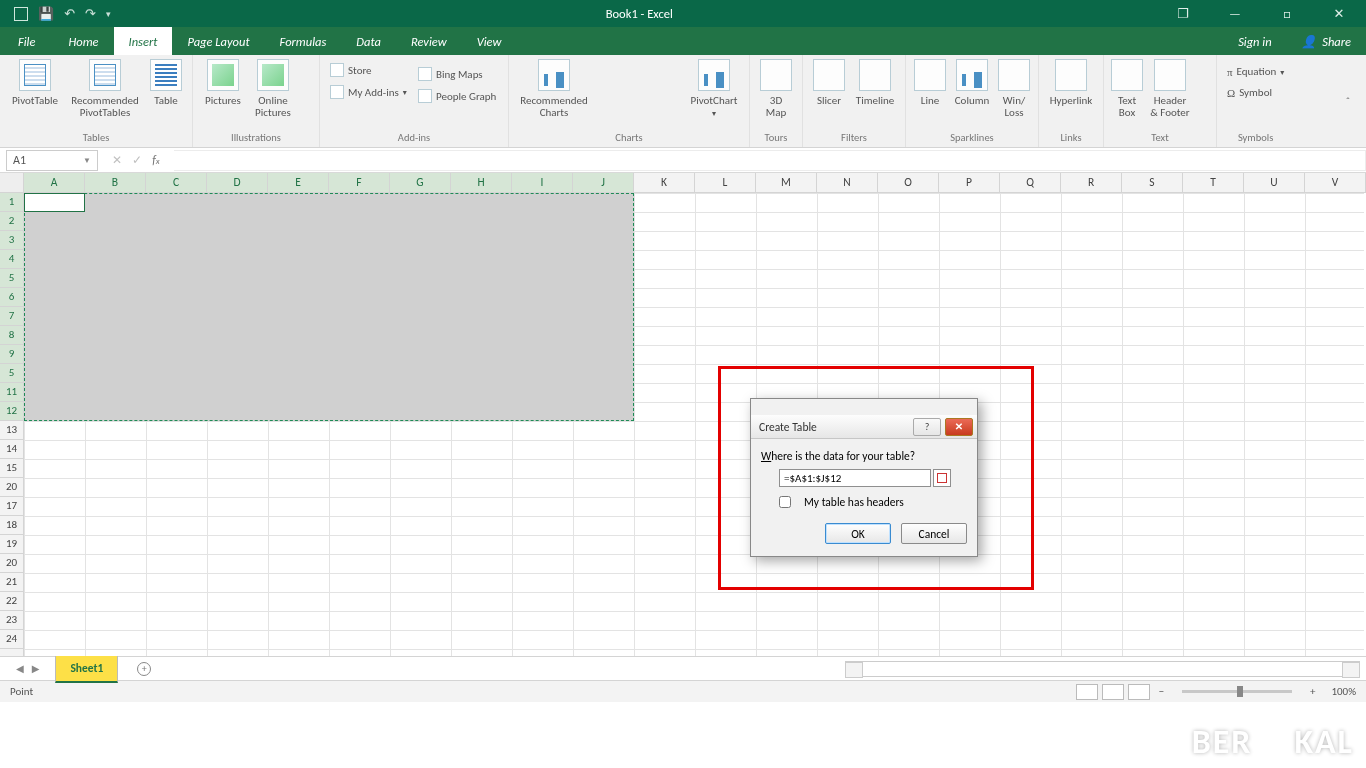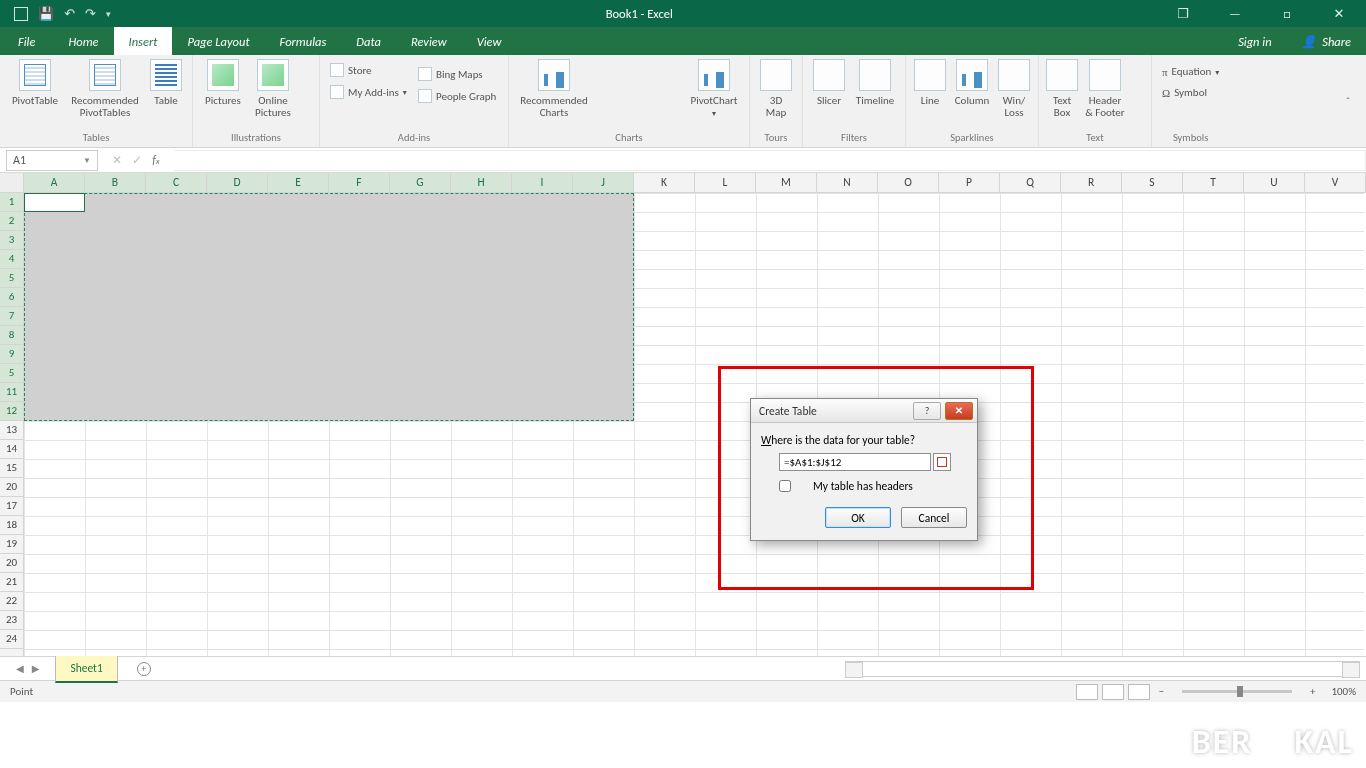--- a/index.html
+++ b/index.html
@@ -54,46 +54,46 @@
 .row-h { height: 19px; border-bottom: 1px solid #d4d4d4; text-align: center; line-height: 18px; }
 .row-h.sel { background: #d6e6d6; color: #217346; }
 .sel-range { position: absolute; left: 24px; top: 20px; width: 610px; height: 228px; background: #d0d0d0; border: 1.5px dashed #1e8b56; }
 .active-cell { position: absolute; left: 24px; top: 20px; width: 61px; height: 19px; background: #fff; border: 1.5px solid #217346; }
 .grid-lines-v div { position: absolute; top: 20px; bottom: 0; width: 1px; background: #e3e3e3; }
 .grid-lines-h div { position: absolute; left: 24px; width: 1340px; height: 1px; background: #e3e3e3; }
 
 
 .sheet-bar { height: 24px; border-top: 1px solid #d4d4d4; background: #fff; display: flex; align-items: center; font-size: 12px; }
 .sheet-nav { display: flex; gap: 8px; padding: 0 16px; color: #888; font-size: 10px; }
-.sheet-tab { padding: 6px 14px; border: 1px solid #bbb; border-bottom: 2px solid #217346; background: #fef9c3; font-weight: 400; color: #217346; font-size: 11.5px; }
+.sheet-tab { padding: 6px 14px; border: 1px solid #bbb; border-bottom: 2px solid #217346; background: #fde047; font-weight: 700; color: #217346; font-size: 11.5px; }
 .sheet-add { width: 24px; height: 24px; margin-left: 14px; display: flex; align-items: center; justify-content: center; }
 .sheet-add span { width: 14px; height: 14px; border: 1px solid #888; border-radius: 50%; font-size: 10px; line-height: 12px; text-align: center; color: #777; }
 .hscroll { margin-left: auto; width: 515px; height: 16px; border: 1px solid #ccc; position: relative; margin-right: 6px; }
 .hscroll::before, .hscroll::after { content: ""; position: absolute; top: 0; width: 16px; height: 14px; background: #f3f3f3; border: 1px solid #ccc; }
 .hscroll::before { left: -1px; } .hscroll::after { right: -1px; }
 .status-bar { height: 22px; background: #f3f3f3; border-top: 1px solid #d4d4d4; display: flex; align-items: center; font-size: 11px; color: #555; padding: 0 10px; }
 .status-right { margin-left: auto; display: flex; align-items: center; gap: 4px; }
 .view-btn { width: 22px; height: 16px; border: 1px solid #bbb; background: #fff; }
 .zoom-slider { width: 110px; height: 3px; background: #c8c8c8; position: relative; margin: 0 10px; }
 .zoom-slider::after { content: ""; position: absolute; left: 50%; top: -4px; width: 6px; height: 11px; background: #888; }
 
 
 .annot { position: absolute; left: 718px; top: 366px; width: 316px; height: 224px; border: 3px solid #e30000; }
 .dialog { position: absolute; left: 750px; top: 398px; width: 228px; background: #f1f1f1; border: 1px solid #888; box-shadow: 4px 4px 12px rgba(0,0,0,.35); font-size: 11.5px; }
-.dlg-title { height: 24px; background: linear-gradient(#fdfdfd,#e6e6e6); border-bottom: 1px solid #c6c6c6; display: flex; align-items: center; padding-left: 8px; font-size: 11.5px; color: #333; }
+.dlg-title { height: 24px; background: linear-gradient(#fdfdfd,#e6e6e6); border-bottom: 1px solid #c6c6c6; display: flex; align-items: center; padding-left: 8px; font-size: 11.5px; color: #333; margin-top: 16px; }
 .dlg-ctrls { margin-left: auto; display: flex; }
 .dlg-ctrls div { width: 28px; height: 18px; margin-right: 4px; border: 1px solid #aaa; border-radius: 2px; background: linear-gradient(#f9f9f9,#e6e6e6); text-align: center; font-size: 10px; line-height: 16px; color: #444; }
 .dlg-ctrls .close { background: linear-gradient(#eb6a57,#c83b1f); color: #fff; border-color: #a72; font-weight: bold; }
 .dlg-body { padding: 10px 10px 12px; }
 .dlg-q .u { text-decoration: underline; }
 .dlg-range { margin: 6px 0 8px 18px; display: flex; }
 .dlg-range input { width: 152px; height: 18px; border: 1px solid #8f8f8f; font-size: 11px; padding: 0 4px; background: #fff; }
 .dlg-range .picker { width: 18px; height: 18px; border: 1px solid #8f8f8f; margin-left: 2px; background: #fff; position: relative; }
 .dlg-range .picker::after { content: ""; position: absolute; inset: 3px; border: 1px solid #c33; }
-.dlg-chk { margin-left: 18px; display: flex; align-items: center; gap: 22px; }
+.dlg-chk { margin-left: 18px; display: flex; align-items: center; gap: 13px; }
 .dlg-chk input { width: 12px; height: 12px; }
 .dlg-btns { display: flex; justify-content: flex-end; gap: 10px; margin-top: 14px; }
 .dlg-btns button { width: 66px; height: 21px; font-size: 11.5px; border: 1px solid #8a8a8a; background: linear-gradient(#fefefe,#e7e7e7); border-radius: 2px; }
 .dlg-btns button.primary { border: 1px solid #3a8bd0; box-shadow: inset 0 0 0 1px #bfe1ff; }
 
 
 .watermark { position: absolute; right: 12px; bottom: 6px; font-weight: 800; font-size: 34px; letter-spacing: 2px; color: #fff; text-shadow: 0 0 4px rgba(0,0,0,.3); font-family: Arial, sans-serif; display: flex; align-items: center; gap: 6px; }
 .watermark .logo { width: 30px; height: 30px; background: #fff; clip-path: polygon(50% 0,100% 35%,82% 100%,18% 100%,0 35%); opacity: .9; }
 
 
@@ -213,20 +213,26 @@
     <div class="group-lbl">Filters</div>
   </div>
   <div class="group">
     <div class="group-row">
       <div class="btn-big" style="width:36px"><div class="ri"></div><span>Line</span></div>
       <div class="btn-big" style="width:44px"><div class="ri chart"></div><span>Column</span></div>
       <div class="btn-big" style="width:36px"><div class="ri"></div><span style="white-space:pre">Win/
 Loss</span></div>
     </div>
     <div class="group-lbl">Sparklines</div>
+  </div>
+  <div class="group">
+    <div class="group-row">
+        <div class="btn-big" style="width:52px"><div class="ri"></div><span>Hyperlink</span></div>
+      </div>
+    <div class="group-lbl">Links</div>
   </div>
   <div class="group">
     <div class="group-row">
       <div class="btn-big" style="width:34px"><div class="ri"></div><span style="white-space:pre">Text
 Box</span></div>
       <div class="btn-big" style="width:48px"><div class="ri"></div><span style="white-space:pre">Header
 &amp; Footer</span></div>
       <div style="width:14px;padding-top:4px"><span class="ri-sm"></span><br><span class="ri-sm" style="margin-top:4px"></span><br><span class="ri-sm" style="margin-top:4px"></span></div>
     </div>
     <div class="group-lbl">Text</div>

